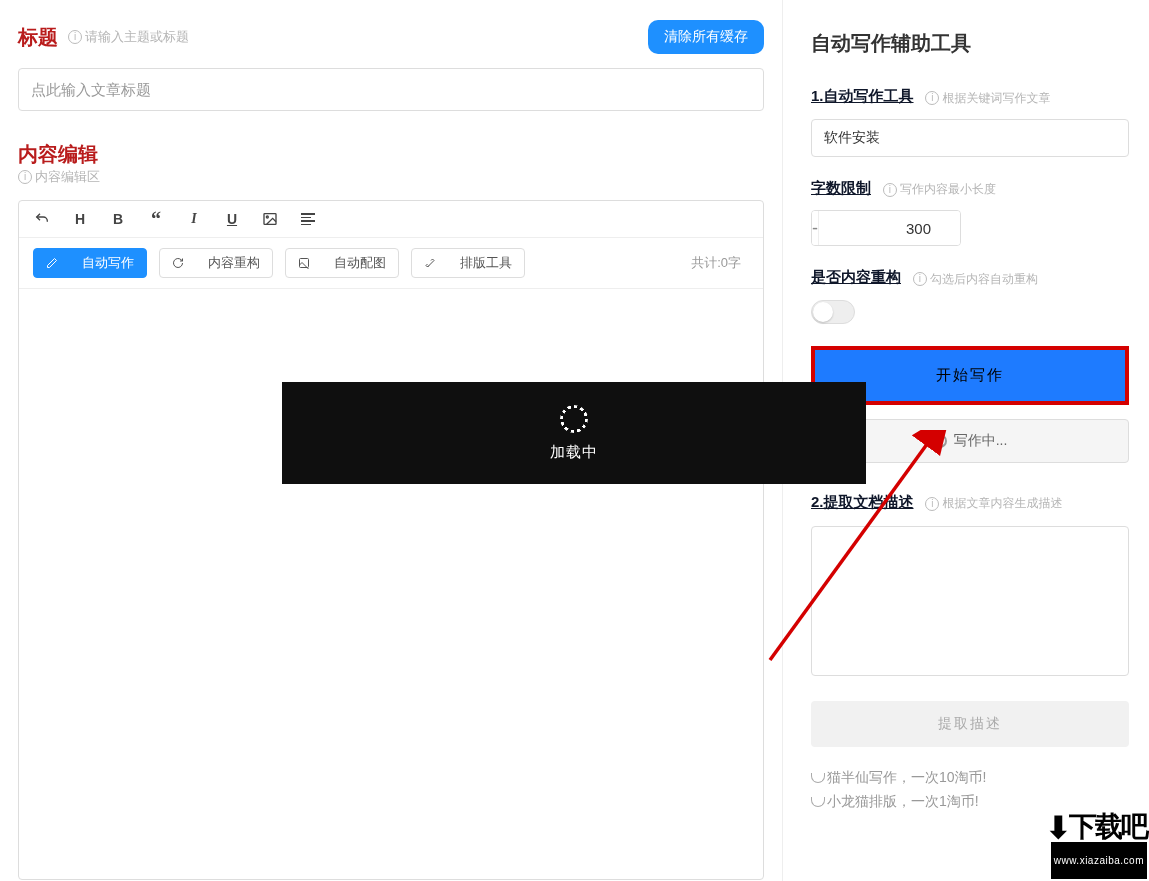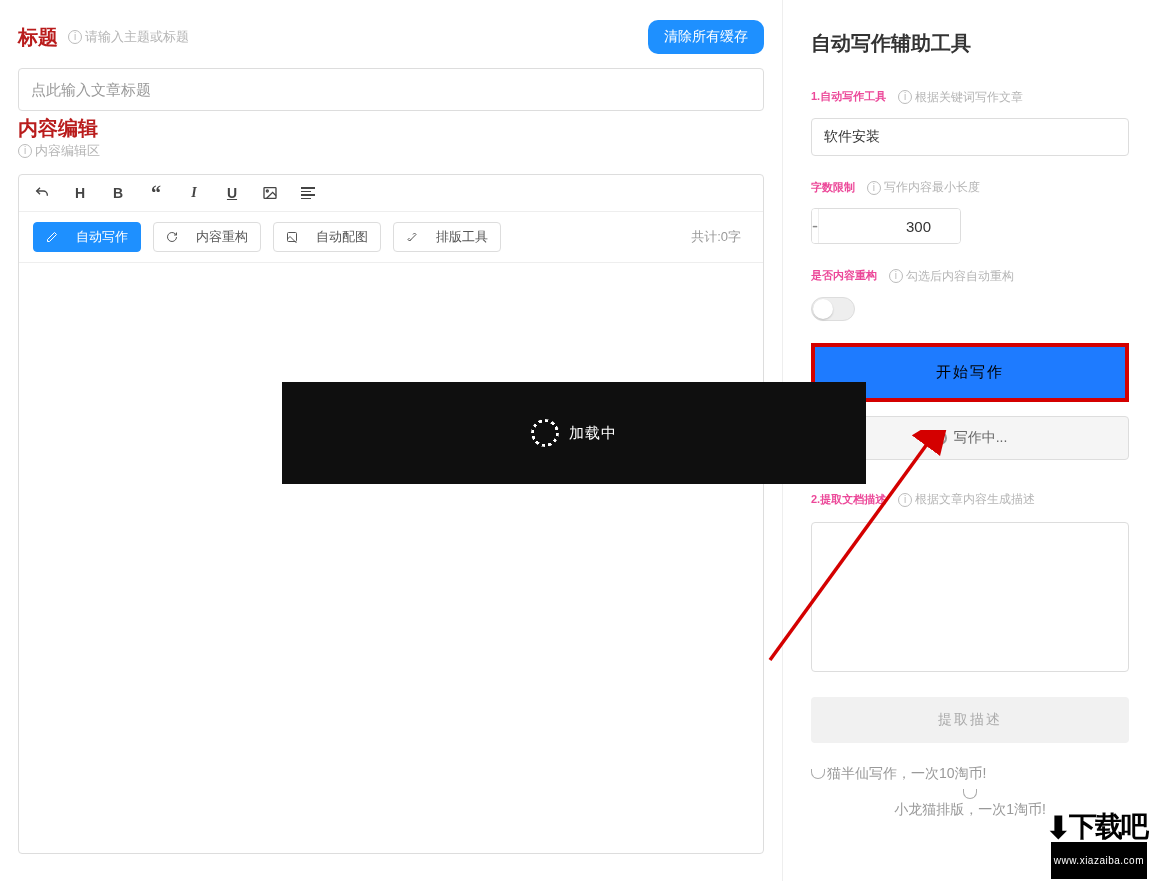--- a/index.html
+++ b/index.html
@@ -42,45 +42,45 @@
   }
   .btn-primary {
     background: #1e90ff; color:#fff; border:none; border-radius:10px;
     padding: 8px 16px; font-size:14px; cursor:pointer;
   }
   .input-lg {
     width:100%; border:1px solid #ddd; border-radius:4px;
     padding: 12px 12px; font-size:15px; color:#333; outline:none;
   }
   .input-lg::placeholder { color:#999; }
-  .section-gap { margin-top: 4px; }
+  .section-gap { margin-top: 30px; }
   .editor-box {
     border:1px solid #ddd; border-radius:4px; margin-top:14px;
     background:#fff; height: 680px; position:relative;
   }
   .toolbar1 {
     display:flex; align-items:center; gap:20px;
     padding: 10px 14px; border-bottom:1px solid #eee;
     color:#555;
   }
   .tb-ic { width:18px; font-size:14px; font-weight:700; color:#444; cursor:pointer; display:flex; align-items:center; justify-content:center; }
   .tb-ic svg { width:16px; height:16px; }
   .toolbar2 {
     display:flex; align-items:center; gap:12px;
     padding: 10px 14px; border-bottom:1px solid #eee;
   }
   .mini-btn {
     border:1px solid #ddd; background:#fff; border-radius:4px;
     padding: 5px 12px; font-size:13px; color:#555; cursor:pointer;
-    display:flex; align-items:center; gap:18px;
+    display:flex; align-items:center; gap:24px;
   }
   .mini-btn.primary { background:#1e90ff; color:#fff; border-color:#1e90ff; }
   .counter { margin-left:auto; color:#999; font-size:13px; padding-right:8px;}
   .right-title { font-size:20px; font-weight:700; margin-bottom:30px; color:#333;}
-  .right-sec-title { font-size:11px; font-weight:700; color:#ec4899; display:inline-block;}
+  .right-sec-title { font-size:15px; font-weight:700; color:#0f172a; display:inline-block;text-decoration:underline;}
   .right-sub { color:#b5b5b5; font-size:12px; margin-left:8px; display:inline-flex; align-items:center; gap:3px;}
   .right-block { margin-bottom: 22px; }
   .input-mid {
     width:100%; border:1px solid #ddd; border-radius:4px;
     padding:10px 12px; font-size:14px; color:#333; outline:none; margin-top:12px;
   }
   .stepper {
     display:flex; align-items:stretch; border:1px solid #ddd;
     border-radius:4px; width:150px; margin-top:12px; overflow:hidden; height:36px;
   }
@@ -126,21 +126,21 @@
   .four-line { display:flex; flex-direction:column; gap:2px;}
   .four-line span{ height:1.5px; background:#444; display:block;}
   .four-line span:nth-child(1){width:14px;}
   .four-line span:nth-child(2){width:10px;}
   .four-line span:nth-child(3){width:14px;}
   .four-line span:nth-child(4){width:10px;}
 
   
   .loading-overlay {
     position:absolute; left:282px; top:382px; width:584px; height:102px;
-    background:#0f0f0f; color:#fff; display:flex; flex-direction:row;
+    background:#0f0f0f; color:#fff; display:flex; flex-direction:column;
     align-items:center; justify-content:center; gap:10px; z-index:50;
   }
   .spinner {
     width:28px; height:28px; position:relative;
   }
   .spinner::before {
     content:""; position:absolute; inset:0;
     border-radius:50%;
     background:
       repeating-conic-gradient(#fff 0 15deg, transparent 15deg 30deg);
@@ -307,21 +307,21 @@
         <span>根据文章内容生成描述</span>
       </span>
       <textarea class="desc-area" style=""></textarea>
       <button class="extract-btn">提取描述</button>
     </div>
 
     <div class="foot-info">
       <span class="dish-ic"></span>
       <span>猫半仙写作，一次10淘币!</span>
     </div>
-    <div class="foot-info" style="margin-top:6px;flex-direction:column;">
+    <div class="foot-info" style="margin-top:6px;">
       <span class="dish-ic"></span>
       <span>小龙猫排版，一次1淘币!</span>
     </div>
   </div>
 </div>
 
 <div class="loading-overlay">
   <div class="spinner"></div>
   <div class="loading-text">加载中</div>
 </div>

